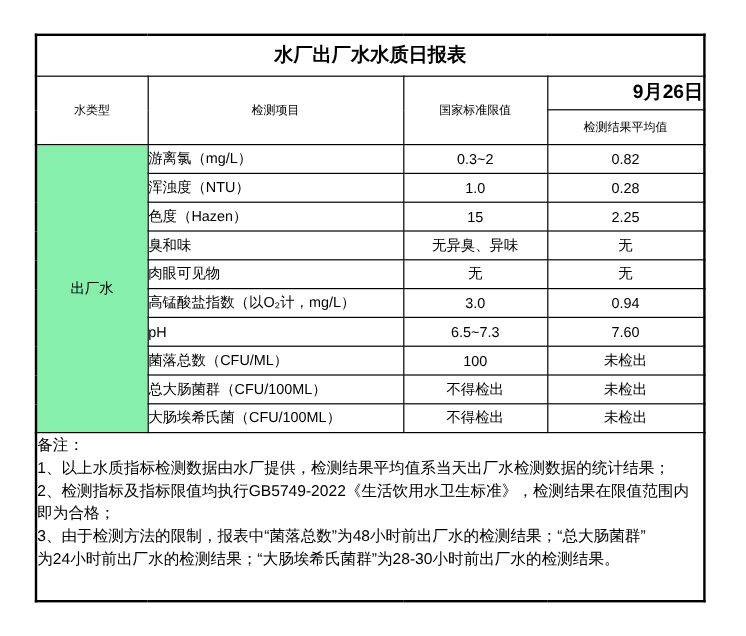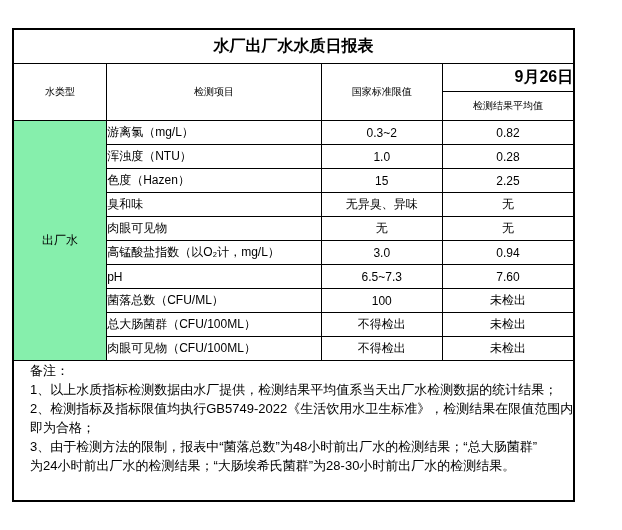--- a/index.html
+++ b/index.html
@@ -6,21 +6,21 @@
     margin: 0;
     padding: 0;
     width: 622px;
     height: 530px;
     background: #ffffff;
     color: #000000;
     font-family: "Liberation Sans", "DejaVu Sans", sans-serif;
   }
   .page {
     position: absolute;
-    left: 12px;
+    left: 29px;
     top: 28px;
   }
   table.report {
     border-collapse: collapse;
     table-layout: fixed;
     border: 2px solid #000000;
   }
   table.report td {
     border: 1px solid #000000;
     overflow: hidden;
@@ -66,21 +66,20 @@
   td.notes-cell {
     height: 139px;
     vertical-align: top;
     text-align: left;
     padding: 17px 4px 0 4px;
     font-size: 13px;
   }
   td.notes-cell .note-line {
     line-height: 19px;
     white-space: nowrap;
-    padding-left: 16px;
   }
 </style>
 </head>
 <body>
 
 <div class="page">
   <table class="report">
     <colgroup>
       <col style="width:93px">
       <col style="width:213px">
@@ -141,21 +140,21 @@
         <td class="item-cell">菌落总数（CFU/ML）</td>
         <td class="val-cell">100</td>
         <td class="val-cell">未检出</td>
       </tr>
       <tr class="data-row">
         <td class="item-cell">总大肠菌群（CFU/100ML）</td>
         <td class="val-cell">不得检出</td>
         <td class="val-cell">未检出</td>
       </tr>
       <tr class="data-row">
-        <td class="item-cell">肉眼可见物（CFU/100ML）</td>
+        <td class="item-cell">大肠埃希氏菌（CFU/100ML）</td>
         <td class="val-cell">不得检出</td>
         <td class="val-cell">未检出</td>
       </tr>
 
       <tr>
         <td colspan="4" class="notes-cell">
           <div class="note-line">备注：</div>
           <div class="note-line">1、以上水质指标检测数据由水厂提供，检测结果平均值系当天出厂水检测数据的统计结果；</div>
           <div class="note-line">2、检测指标及指标限值均执行GB5749-2022《生活饮用水卫生标准》，检测结果在限值范围内</div>
           <div class="note-line">即为合格；</div>

